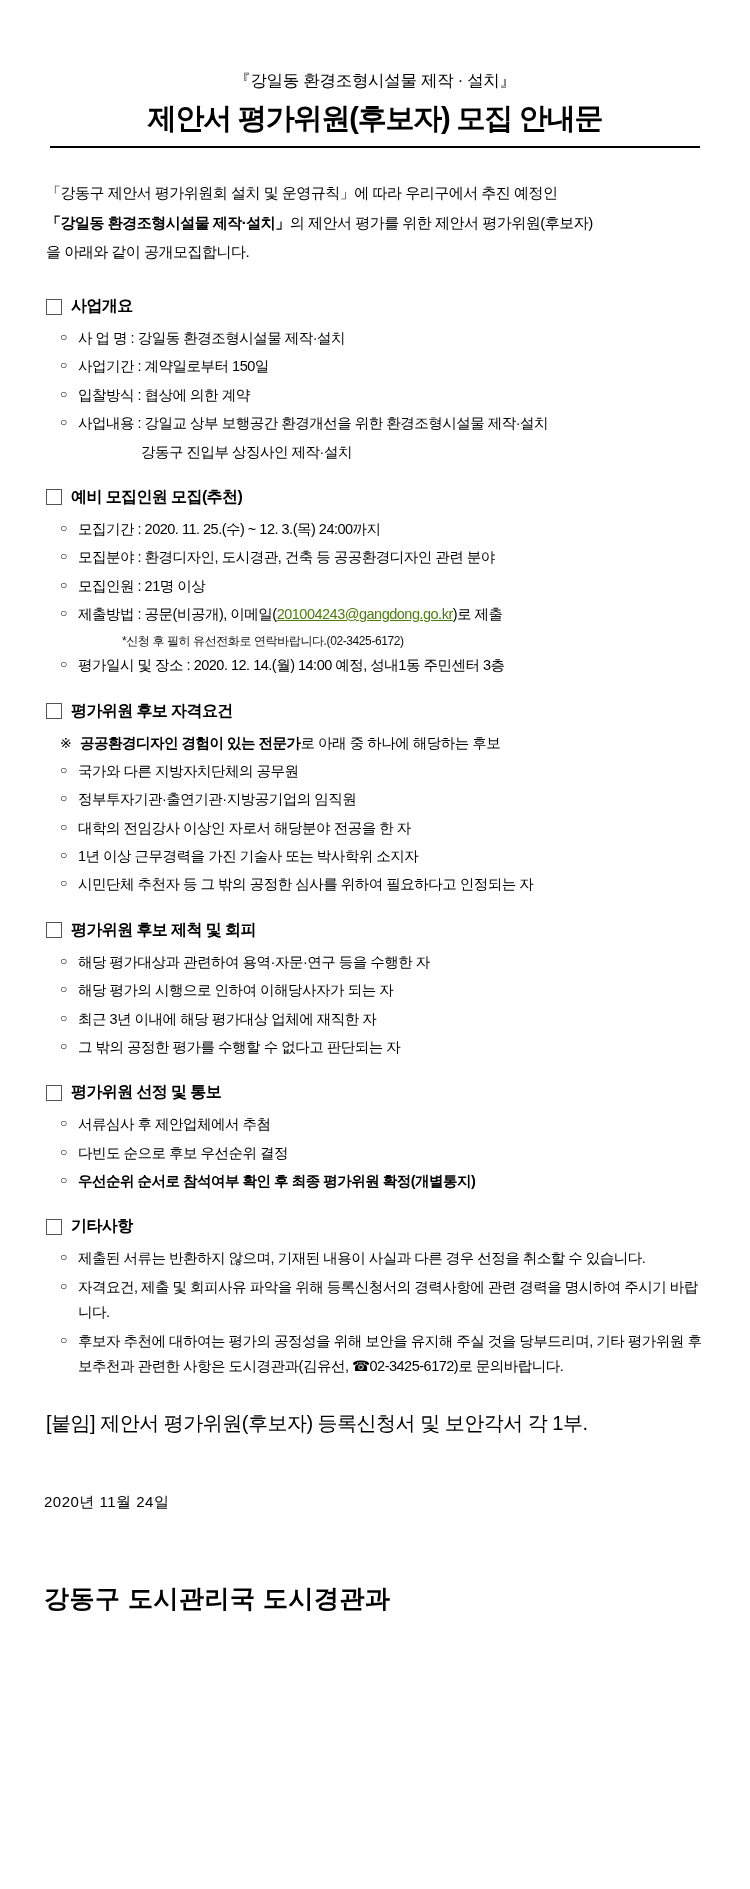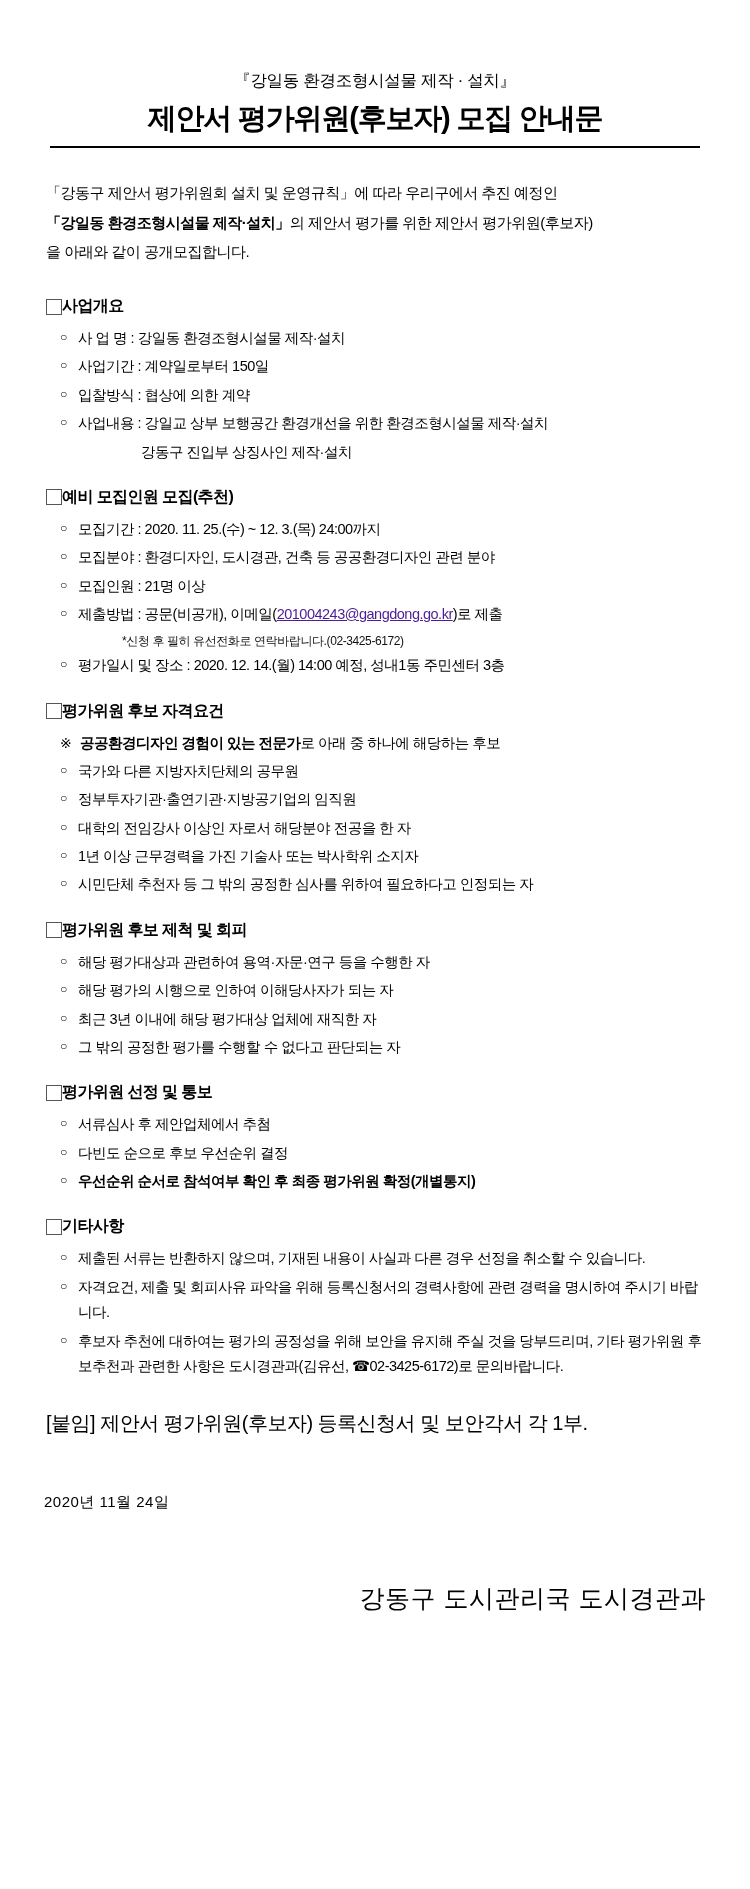--- a/index.html
+++ b/index.html
@@ -52,21 +52,21 @@
     letter-spacing: -0.5px;
     margin: 18px 2px 30px 2px;
   }
   .intro b { font-weight: bold; }
 
   
   .section { margin-bottom: 22px; }
   .section-head {
     display: flex;
     align-items: center;
-    gap: 0;
+    gap: 9px;
     font-size: 16px;
     font-weight: bold;
     letter-spacing: -0.6px;
     margin: 0 0 9px 2px;
   }
   .checkbox {
     width: 14px;
     height: 14px;
     border: 1.6px solid #555;
     display: inline-block;
@@ -119,23 +119,23 @@
     margin: 26px 2px 0 2px;
     line-height: 1.8;
   }
   .date-line {
     text-align: left;
     font-size: 15px;
     letter-spacing: 0.5px;
     margin-top: 52px;
   }
   .issuer {
-    text-align: right;
+    text-align: left;
     font-size: 25px;
-    font-weight: normal;
+    font-weight: bold;
     letter-spacing: 0.5px;
     margin-top: 70px;
   }
 </style>
 </head>
 <body>
 
 <div class="page">
 
   <div class="doc-header">
@@ -189,21 +189,21 @@
       <div class="item">
         <span class="bullet">○</span>
         <span class="item-text">모집분야 : 환경디자인, 도시경관, 건축 등 공공환경디자인 관련 분야</span>
       </div>
       <div class="item">
         <span class="bullet">○</span>
         <span class="item-text">모집인원 : 21명 이상</span>
       </div>
       <div class="item">
         <span class="bullet">○</span>
-        <span class="item-text">제출방법 : 공문(비공개), 이메일(<a class="underline" style="color:#4c1d95;" href="#">201004243@gangdong.go.kr</a>)로 제출</span>
+        <span class="item-text">제출방법 : 공문(비공개), 이메일(<a class="underline" style="color:#4d7c0f;" href="#">201004243@gangdong.go.kr</a>)로 제출</span>
       </div>
       <div class="note">*신청 후 필히 유선전화로 연락바랍니다.(02-3425-6172)</div>
       <div class="item">
         <span class="bullet">○</span>
         <span class="item-text">평가일시 및 장소 : 2020. 12. 14.(월) 14:00 예정, 성내1동 주민센터 3층</span>
       </div>
     </div>
   </div>
 
   <div class="section">

